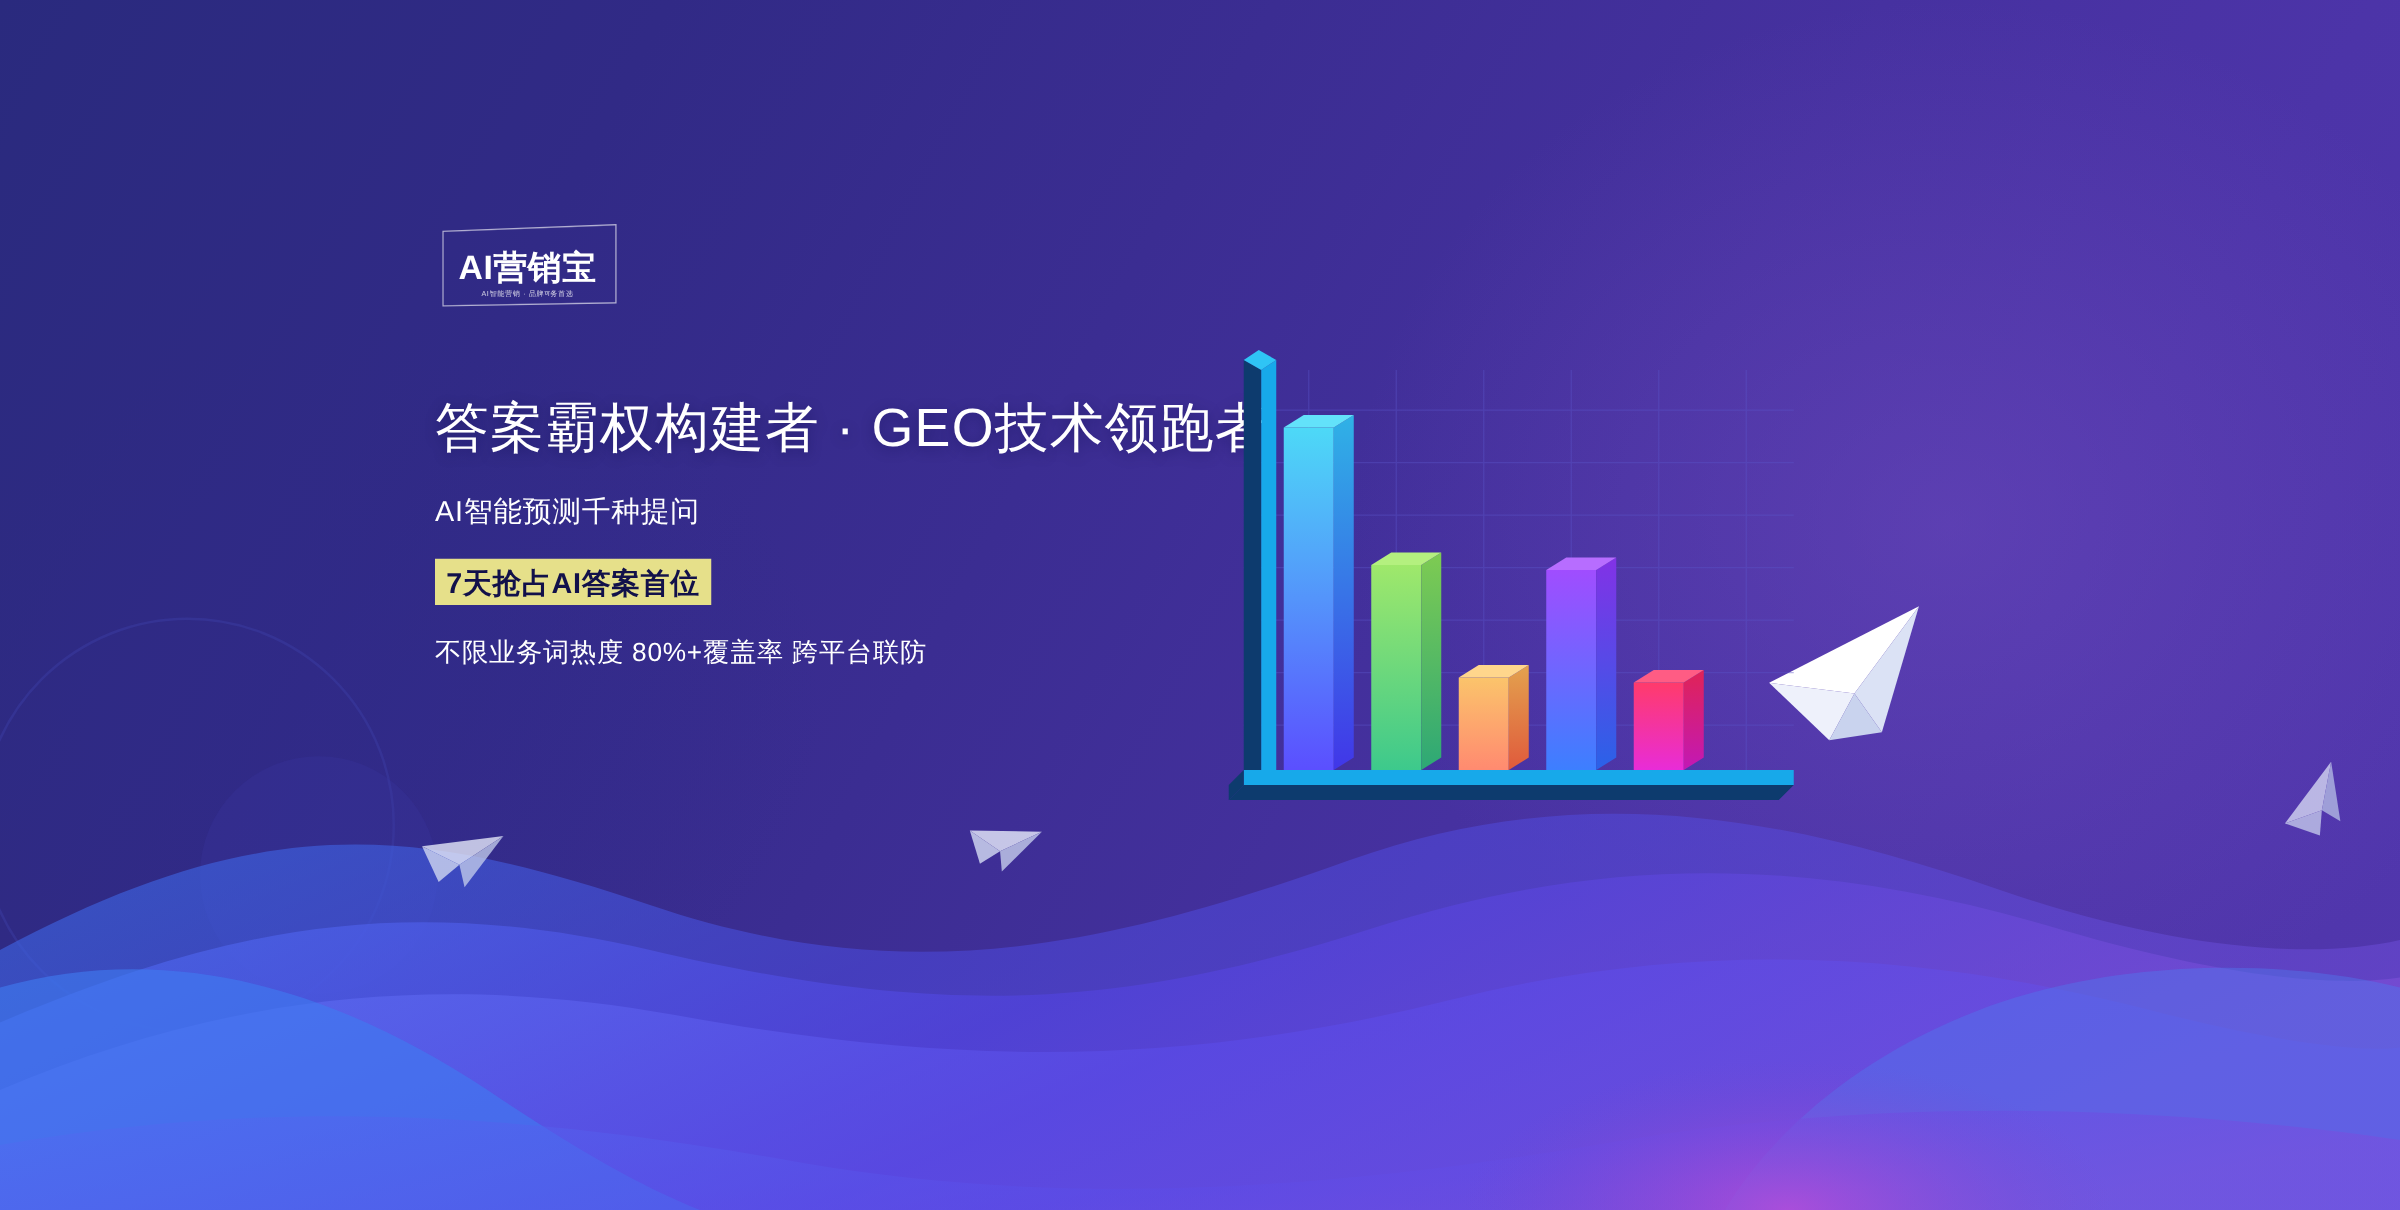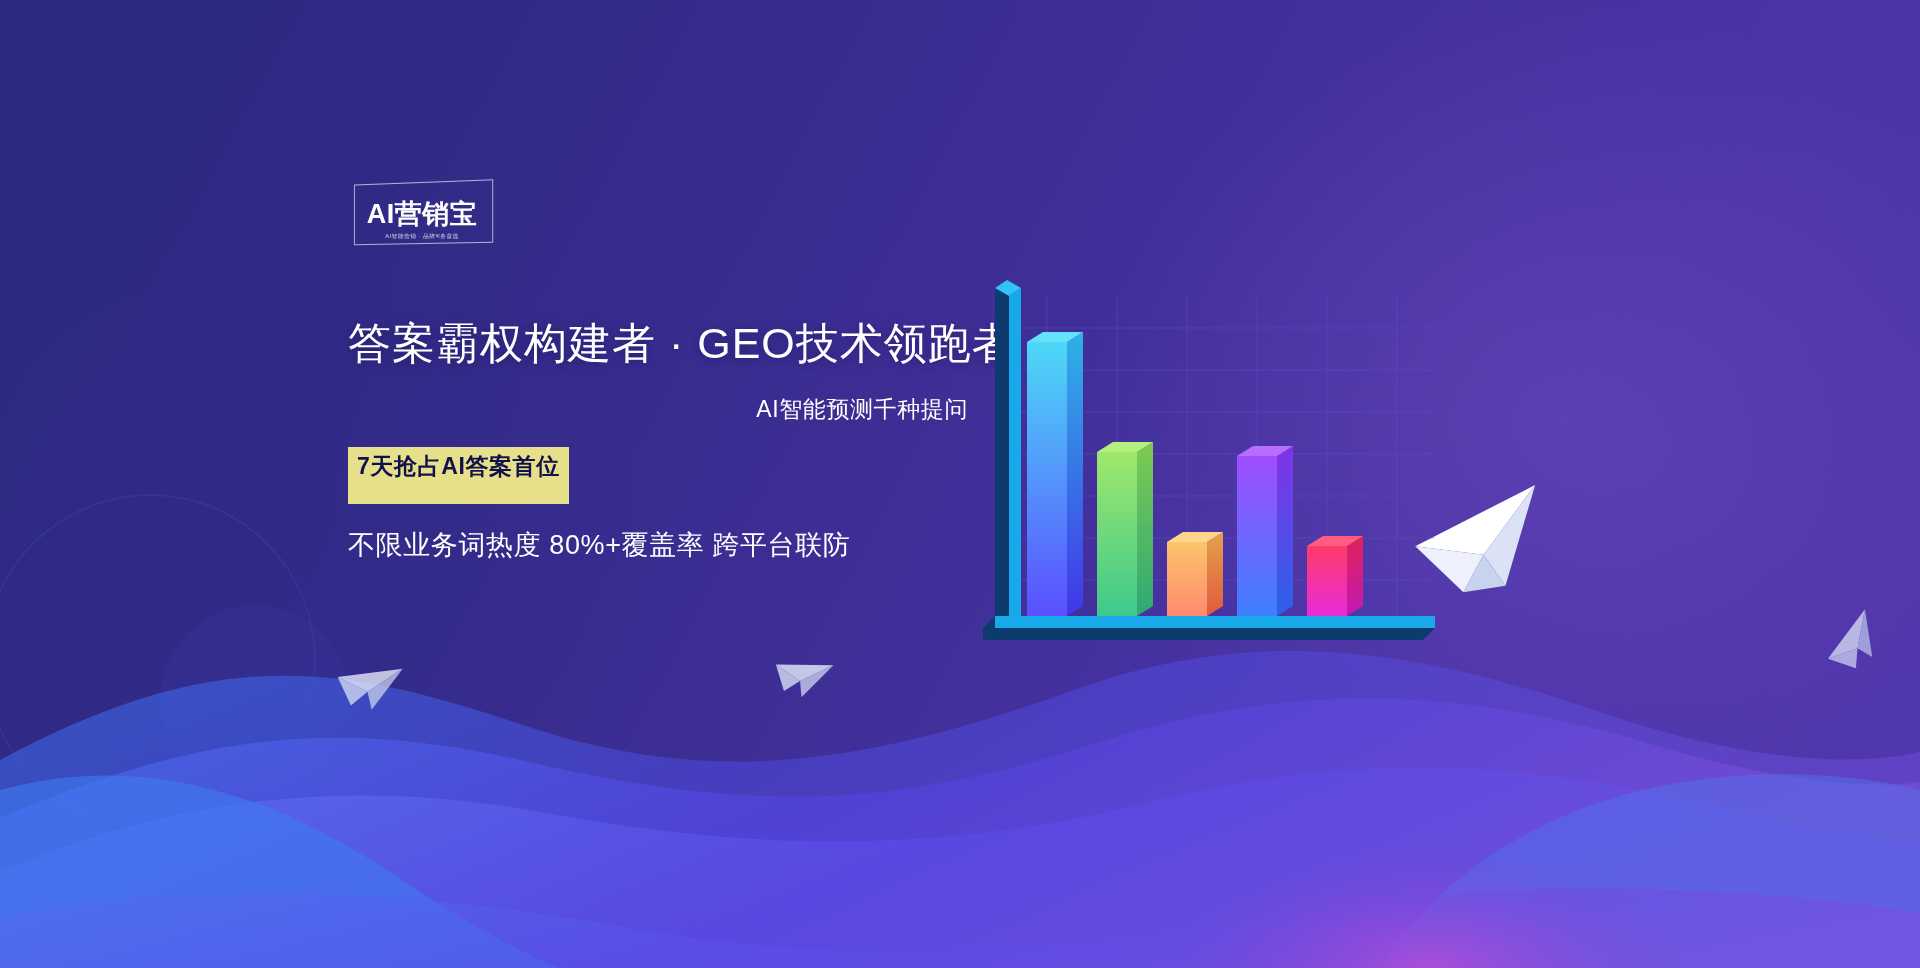--- a/index.html
+++ b/index.html
@@ -89,34 +89,34 @@
   }
   .sub-line {
     color: #ffffff;
     font-size: 23px;
     font-weight: 400;
     line-height: 1;
     letter-spacing: 0.6px;
     white-space: nowrap;
   }
   #sub-1 { margin-top: 28px; }
-  #sub-2 { margin-top: 29px; text-align: right; }
+  #sub-2 { margin-top: 29px; }
   #highlight-wrap { margin-top: 26px; }
   #highlight {
     display: inline-block;
     background: #e6e08a;
     color: #12114a;
     font-size: 23px;
     font-weight: bold;
     letter-spacing: 0.6px;
     line-height: 1;
-    padding: 8px 9px 26px 9px;
-    white-space: nowrap;
-  }
-  #sub-3 { margin-top: 28px; font-size: 27px; }
+    padding: 8px 9px 6px 9px;
+    white-space: nowrap;
+  }
+  #sub-3 { margin-top: 28px; font-size: 21px; }
 
   
   #chart {
     position: absolute;
     left: 965px;
     top: 288px;
     width: 480px;
     height: 380px;
   }
   #chart svg { display: block; width: 100%; height: 100%; overflow: visible; }

